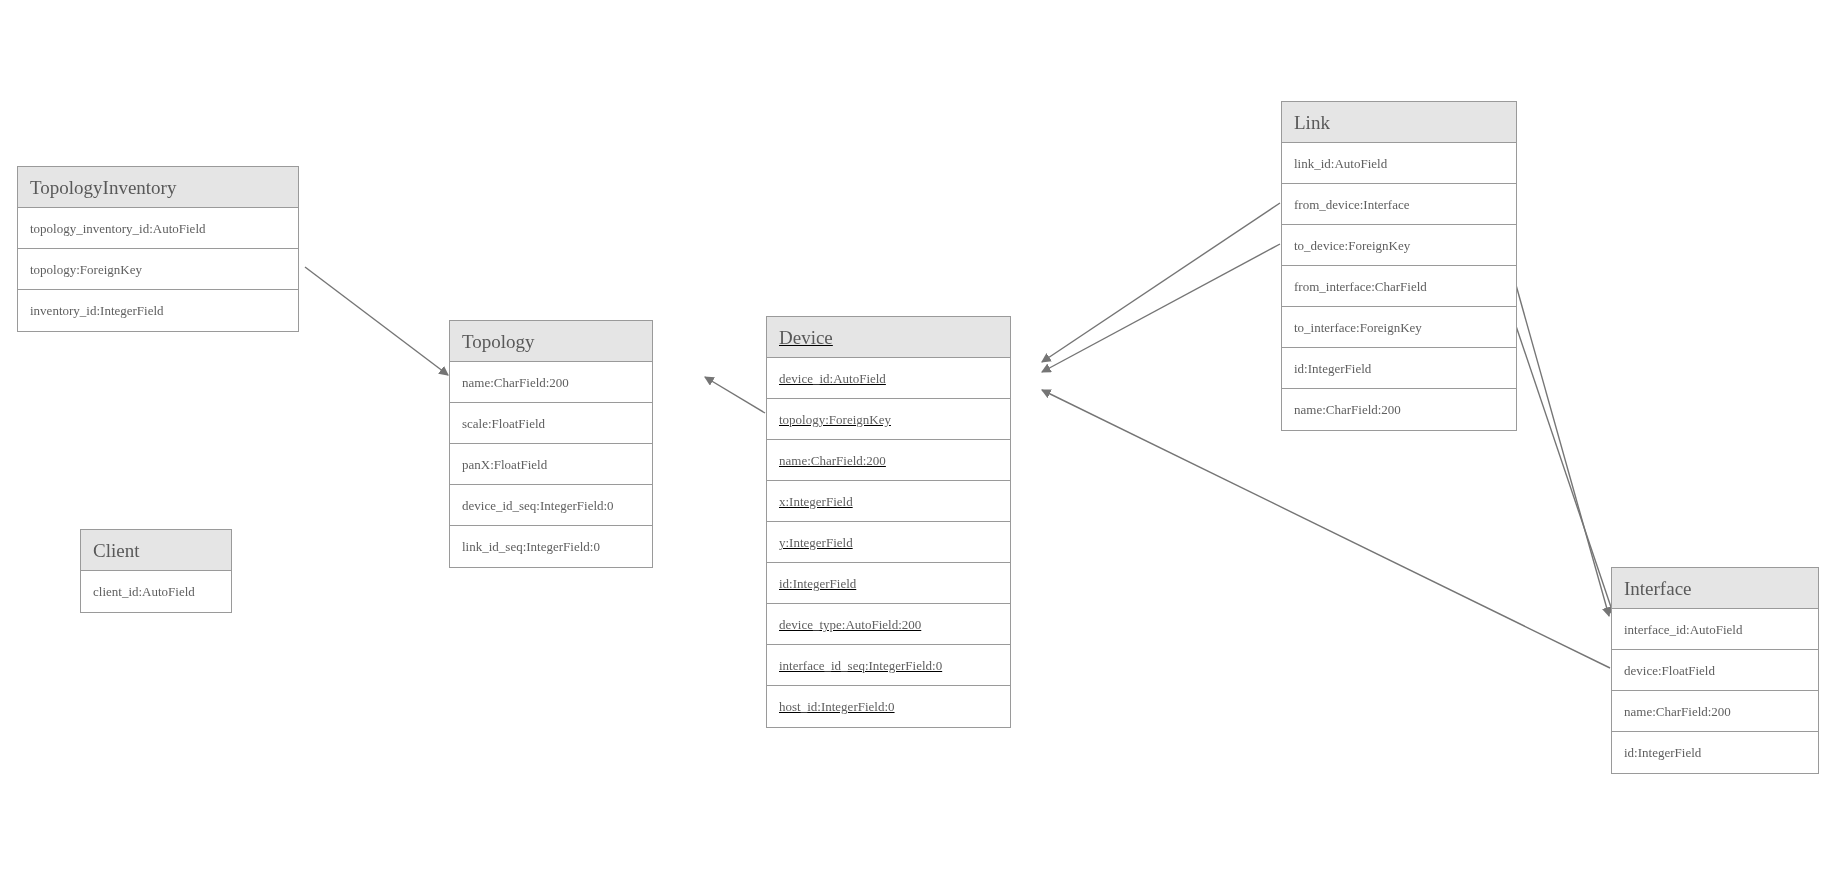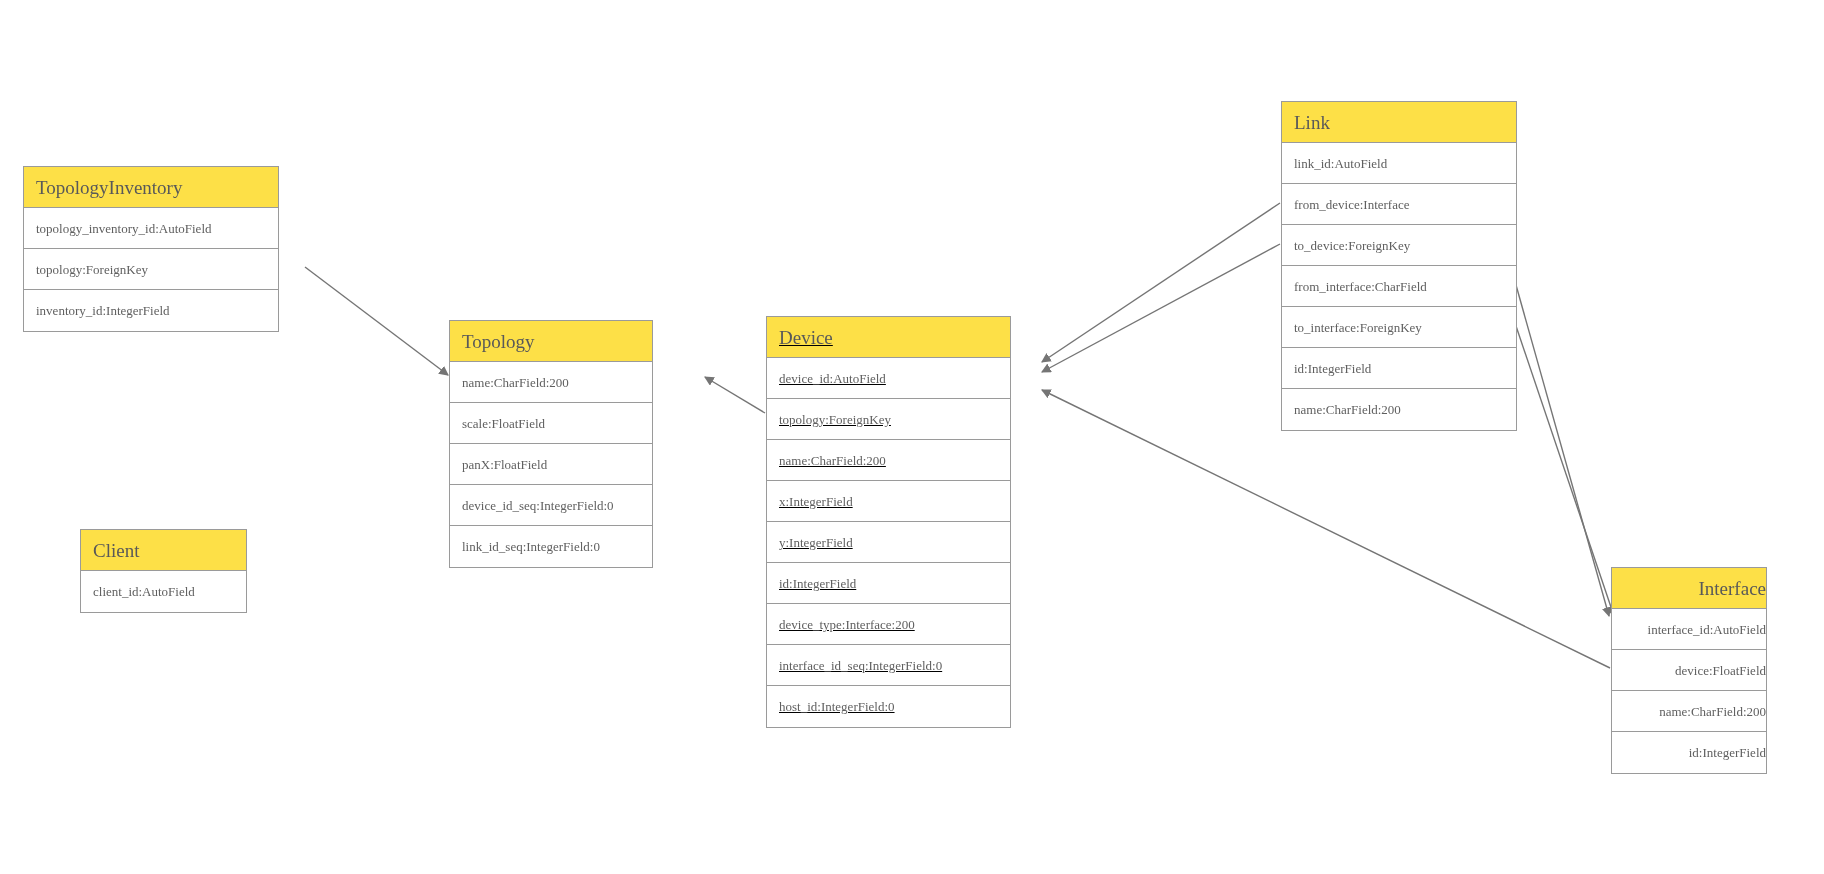--- a/index.html
+++ b/index.html
@@ -28,21 +28,21 @@
     position: absolute;
     box-sizing: border-box;
     border: 1px solid #9a9a9a;
     background: #ffffff;
     z-index: 2;
   }
   .entity-title {
     box-sizing: border-box;
     height: 41px;
     line-height: 41px;
-    background: #fde047;
+    background: #e5e5e5;
     border-bottom: 1px solid #9a9a9a;
     padding: 0 0 0 12px;
     font-size: 19px;
     color: #595959;
     white-space: nowrap;
     overflow: hidden;
   }
   .entity-row {
     box-sizing: border-box;
     height: 41px;
@@ -74,61 +74,61 @@
         <path d="M 765,413 L 705,377" fill="none" stroke="#757575" stroke-width="1.4" marker-end="url(#arrowhead)"></path>
         <path d="M 1280,203 L 1042,362" fill="none" stroke="#757575" stroke-width="1.4" marker-end="url(#arrowhead)"></path>
         <path d="M 1280,244 L 1042,372" fill="none" stroke="#757575" stroke-width="1.4" marker-end="url(#arrowhead)"></path>
         <path d="M 1610,668 L 1042,390" fill="none" stroke="#757575" stroke-width="1.4" marker-end="url(#arrowhead)"></path>
         <path d="M 1516,285 L 1609,616" fill="none" stroke="#757575" stroke-width="1.4" marker-end="url(#arrowhead)"></path>
         <path d="M 1516,326 L 1614,616" fill="none" stroke="#757575" stroke-width="1.4" marker-end="url(#arrowhead)"></path>
       </g>
   </svg>
 
   <div id="entity-layer">
-      <div class="entity" style="left: 23px; top: 166px; width: 256px;">
+      <div class="entity" style="left: 17px; top: 166px; width: 282px;">
         <div class="entity-title">TopologyInventory</div>
         <div class="entity-row">topology_inventory_id:AutoField</div>
         <div class="entity-row">topology:ForeignKey</div>
         <div class="entity-row">inventory_id:IntegerField</div>
       </div>
-      <div class="entity" style="left: 80px; top: 529px; width: 167px;">
+      <div class="entity" style="left: 80px; top: 529px; width: 152px;">
         <div class="entity-title">Client</div>
         <div class="entity-row">client_id:AutoField</div>
       </div>
       <div class="entity" style="left: 449px; top: 320px; width: 204px;">
         <div class="entity-title">Topology</div>
         <div class="entity-row">name:CharField:200</div>
         <div class="entity-row">scale:FloatField</div>
         <div class="entity-row">panX:FloatField</div>
         <div class="entity-row">device_id_seq:IntegerField:0</div>
         <div class="entity-row">link_id_seq:IntegerField:0</div>
       </div>
       <div class="entity" style="left: 766px; top: 316px; width: 245px; text-decoration: underline;">
         <div class="entity-title">Device</div>
         <div class="entity-row">device_id:AutoField</div>
         <div class="entity-row">topology:ForeignKey</div>
         <div class="entity-row">name:CharField:200</div>
         <div class="entity-row">x:IntegerField</div>
         <div class="entity-row">y:IntegerField</div>
         <div class="entity-row">id:IntegerField</div>
-        <div class="entity-row">device_type:Interface:200</div>
+        <div class="entity-row">device_type:AutoField:200</div>
         <div class="entity-row">interface_id_seq:IntegerField:0</div>
         <div class="entity-row">host_id:IntegerField:0</div>
       </div>
       <div class="entity" style="left: 1281px; top: 101px; width: 236px;">
         <div class="entity-title">Link</div>
         <div class="entity-row">link_id:AutoField</div>
         <div class="entity-row">from_device:Interface</div>
         <div class="entity-row">to_device:ForeignKey</div>
         <div class="entity-row">from_interface:CharField</div>
         <div class="entity-row">to_interface:ForeignKey</div>
         <div class="entity-row">id:IntegerField</div>
         <div class="entity-row">name:CharField:200</div>
       </div>
-      <div class="entity" style="left: 1611px; top: 567px; width: 156px; text-align: right;">
+      <div class="entity" style="left: 1611px; top: 567px; width: 208px;">
         <div class="entity-title">Interface</div>
         <div class="entity-row">interface_id:AutoField</div>
         <div class="entity-row">device:FloatField</div>
         <div class="entity-row">name:CharField:200</div>
         <div class="entity-row">id:IntegerField</div>
       </div>
     </div>
 
 </div>
 

